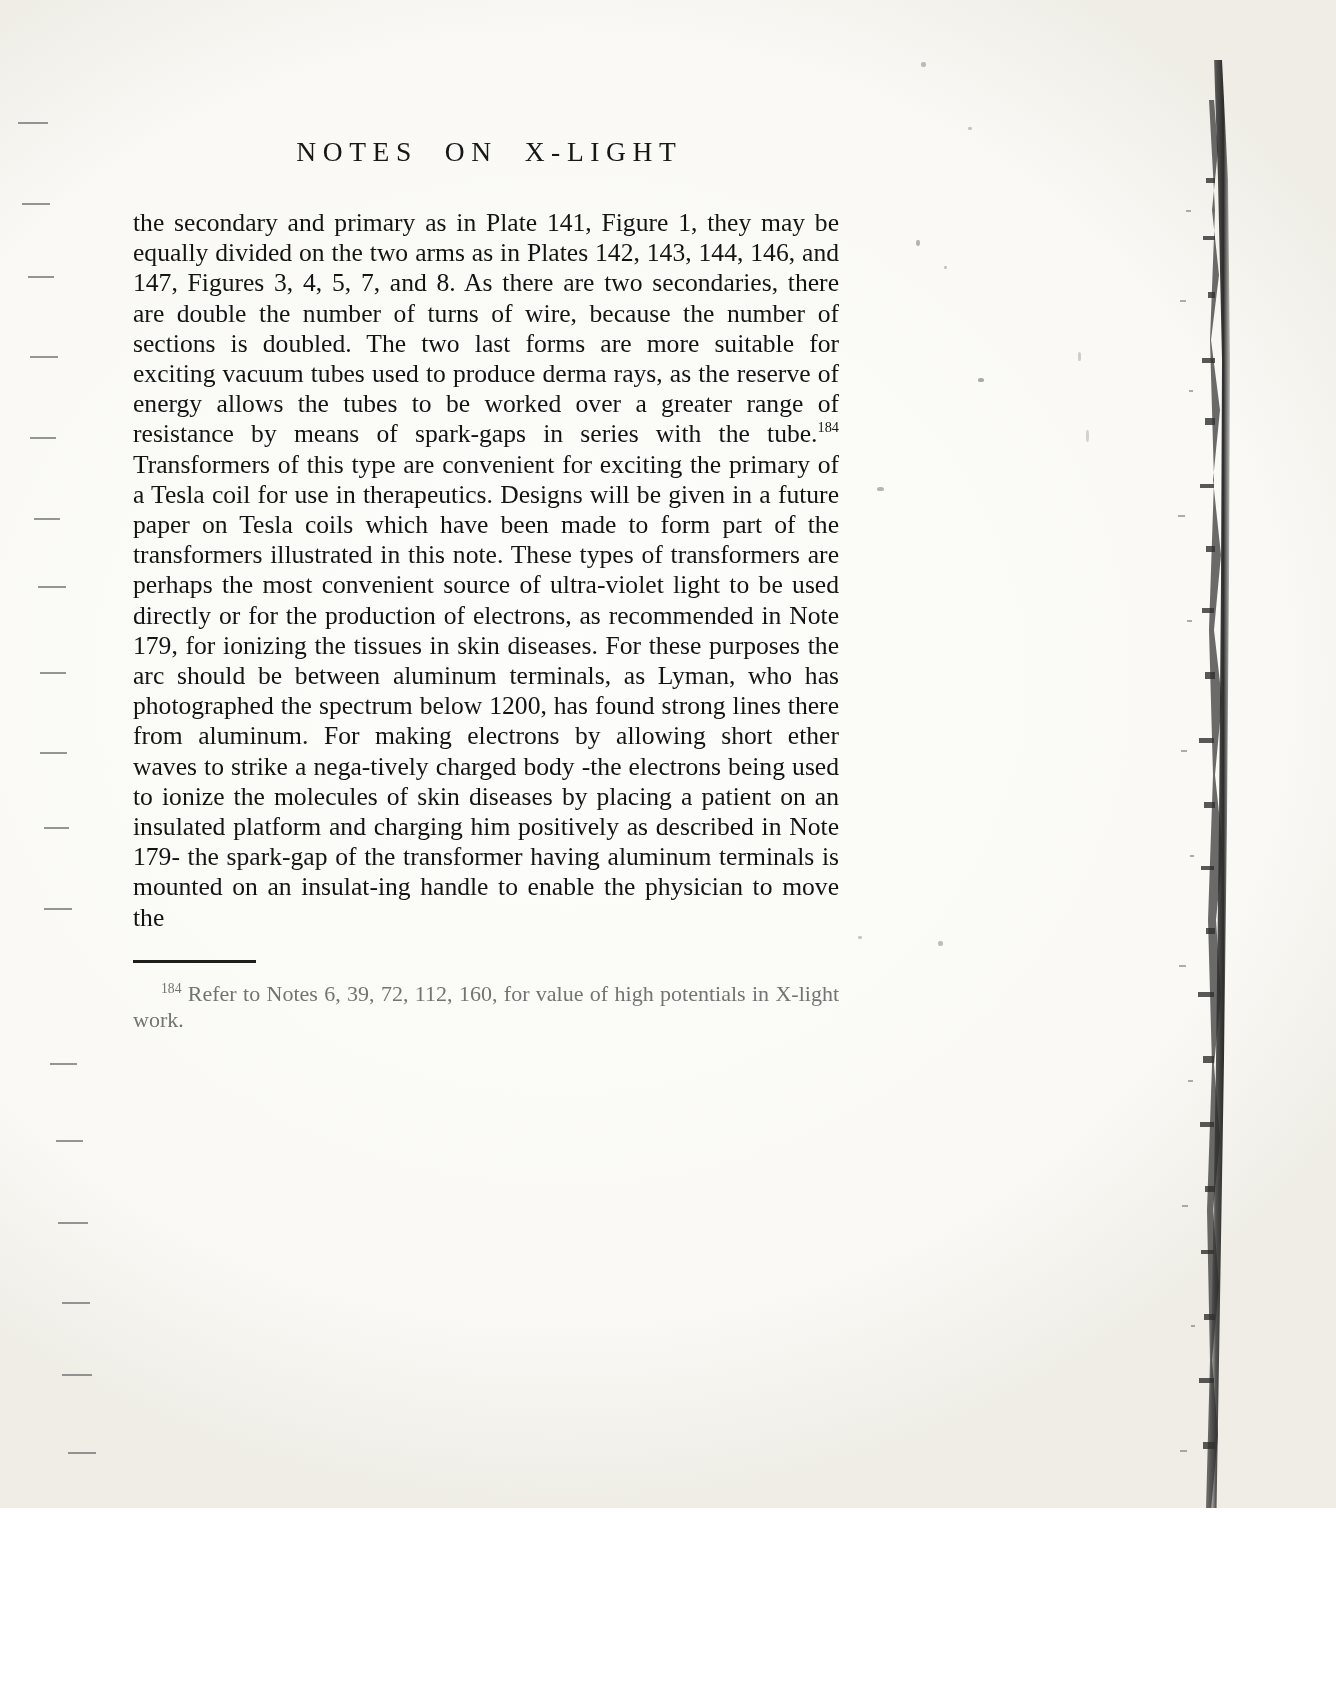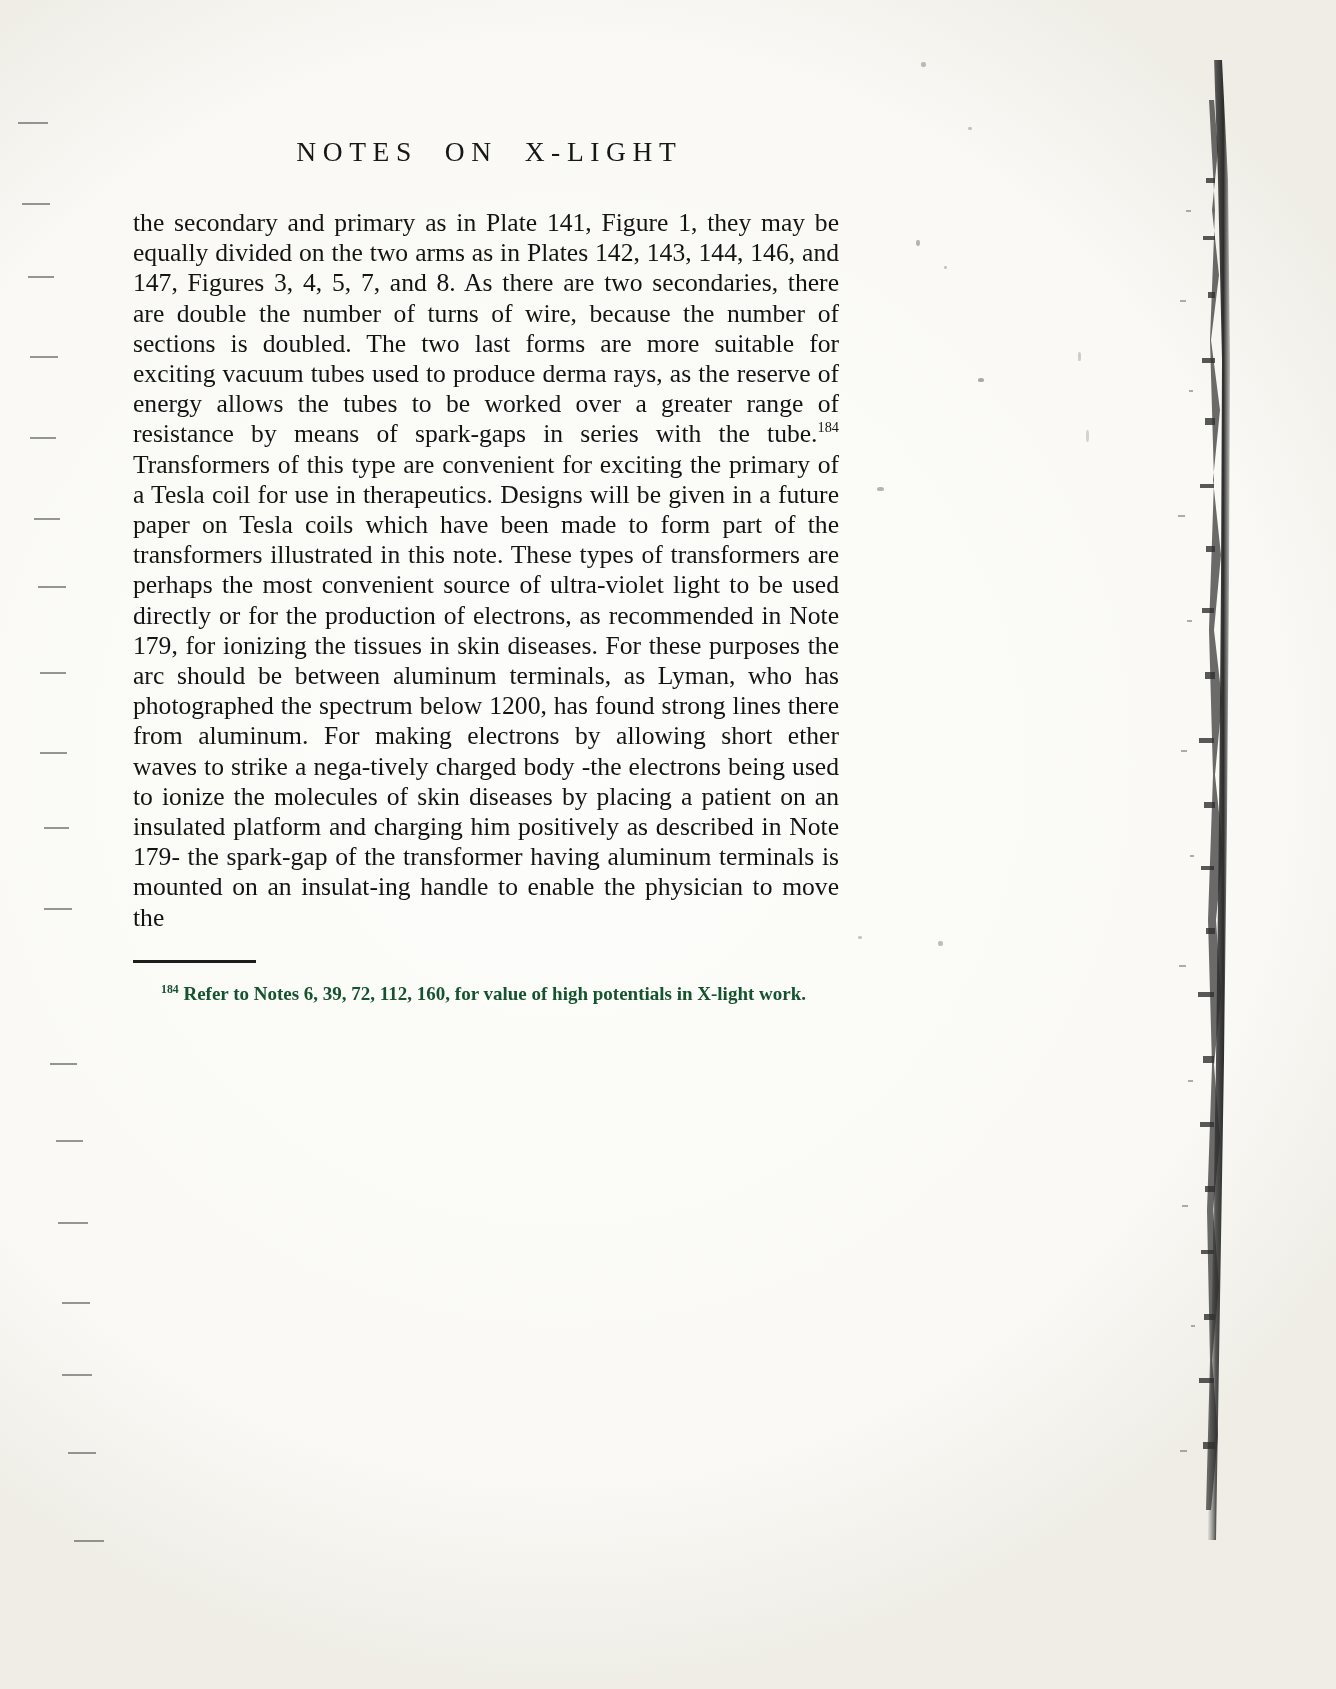--- a/index.html
+++ b/index.html
@@ -7,21 +7,21 @@
     padding: 0;
     background: #ffffff;
   }
   body {
     font-family: "Liberation Serif", "DejaVu Serif", serif;
     color: #1a1a1a;
   }
   #page {
     position: relative;
     width: 1336px;
-    height: 1689px;
+    height: 1508px;
     background: #fdfdfb;
     overflow: hidden;
   }
 
   
   .paper-tint {
     position: absolute;
     inset: 0;
     background:
       radial-gradient(ellipse 70% 55% at 42% 45%, rgba(255,255,255,0) 0%, rgba(246,245,240,0.55) 78%, rgba(236,234,226,0.85) 100%);
@@ -69,26 +69,25 @@
   
   .footnote-rule {
     width: 123px;
     height: 0;
     border: 0;
     border-top: 3px solid #1d1d1d;
     margin: 27px 0 0 0;
   }
   .footnote {
     margin: 18px 0 0 0;
-    font-size: 19px;
+    font-size: 22px;
     line-height: 26px;
     text-align: justify;
     text-align-last: left;
-    color: #14532d;
-    font-weight: bold;
+    color: #737373;
   }
   .footnote .fn-indent { padding-left: 28px; }
   .footnote sup {
     font-size: 0.62em;
     vertical-align: super;
     line-height: 0;
   }
 
   .page-number {
     margin: 24px 0 0 0;

